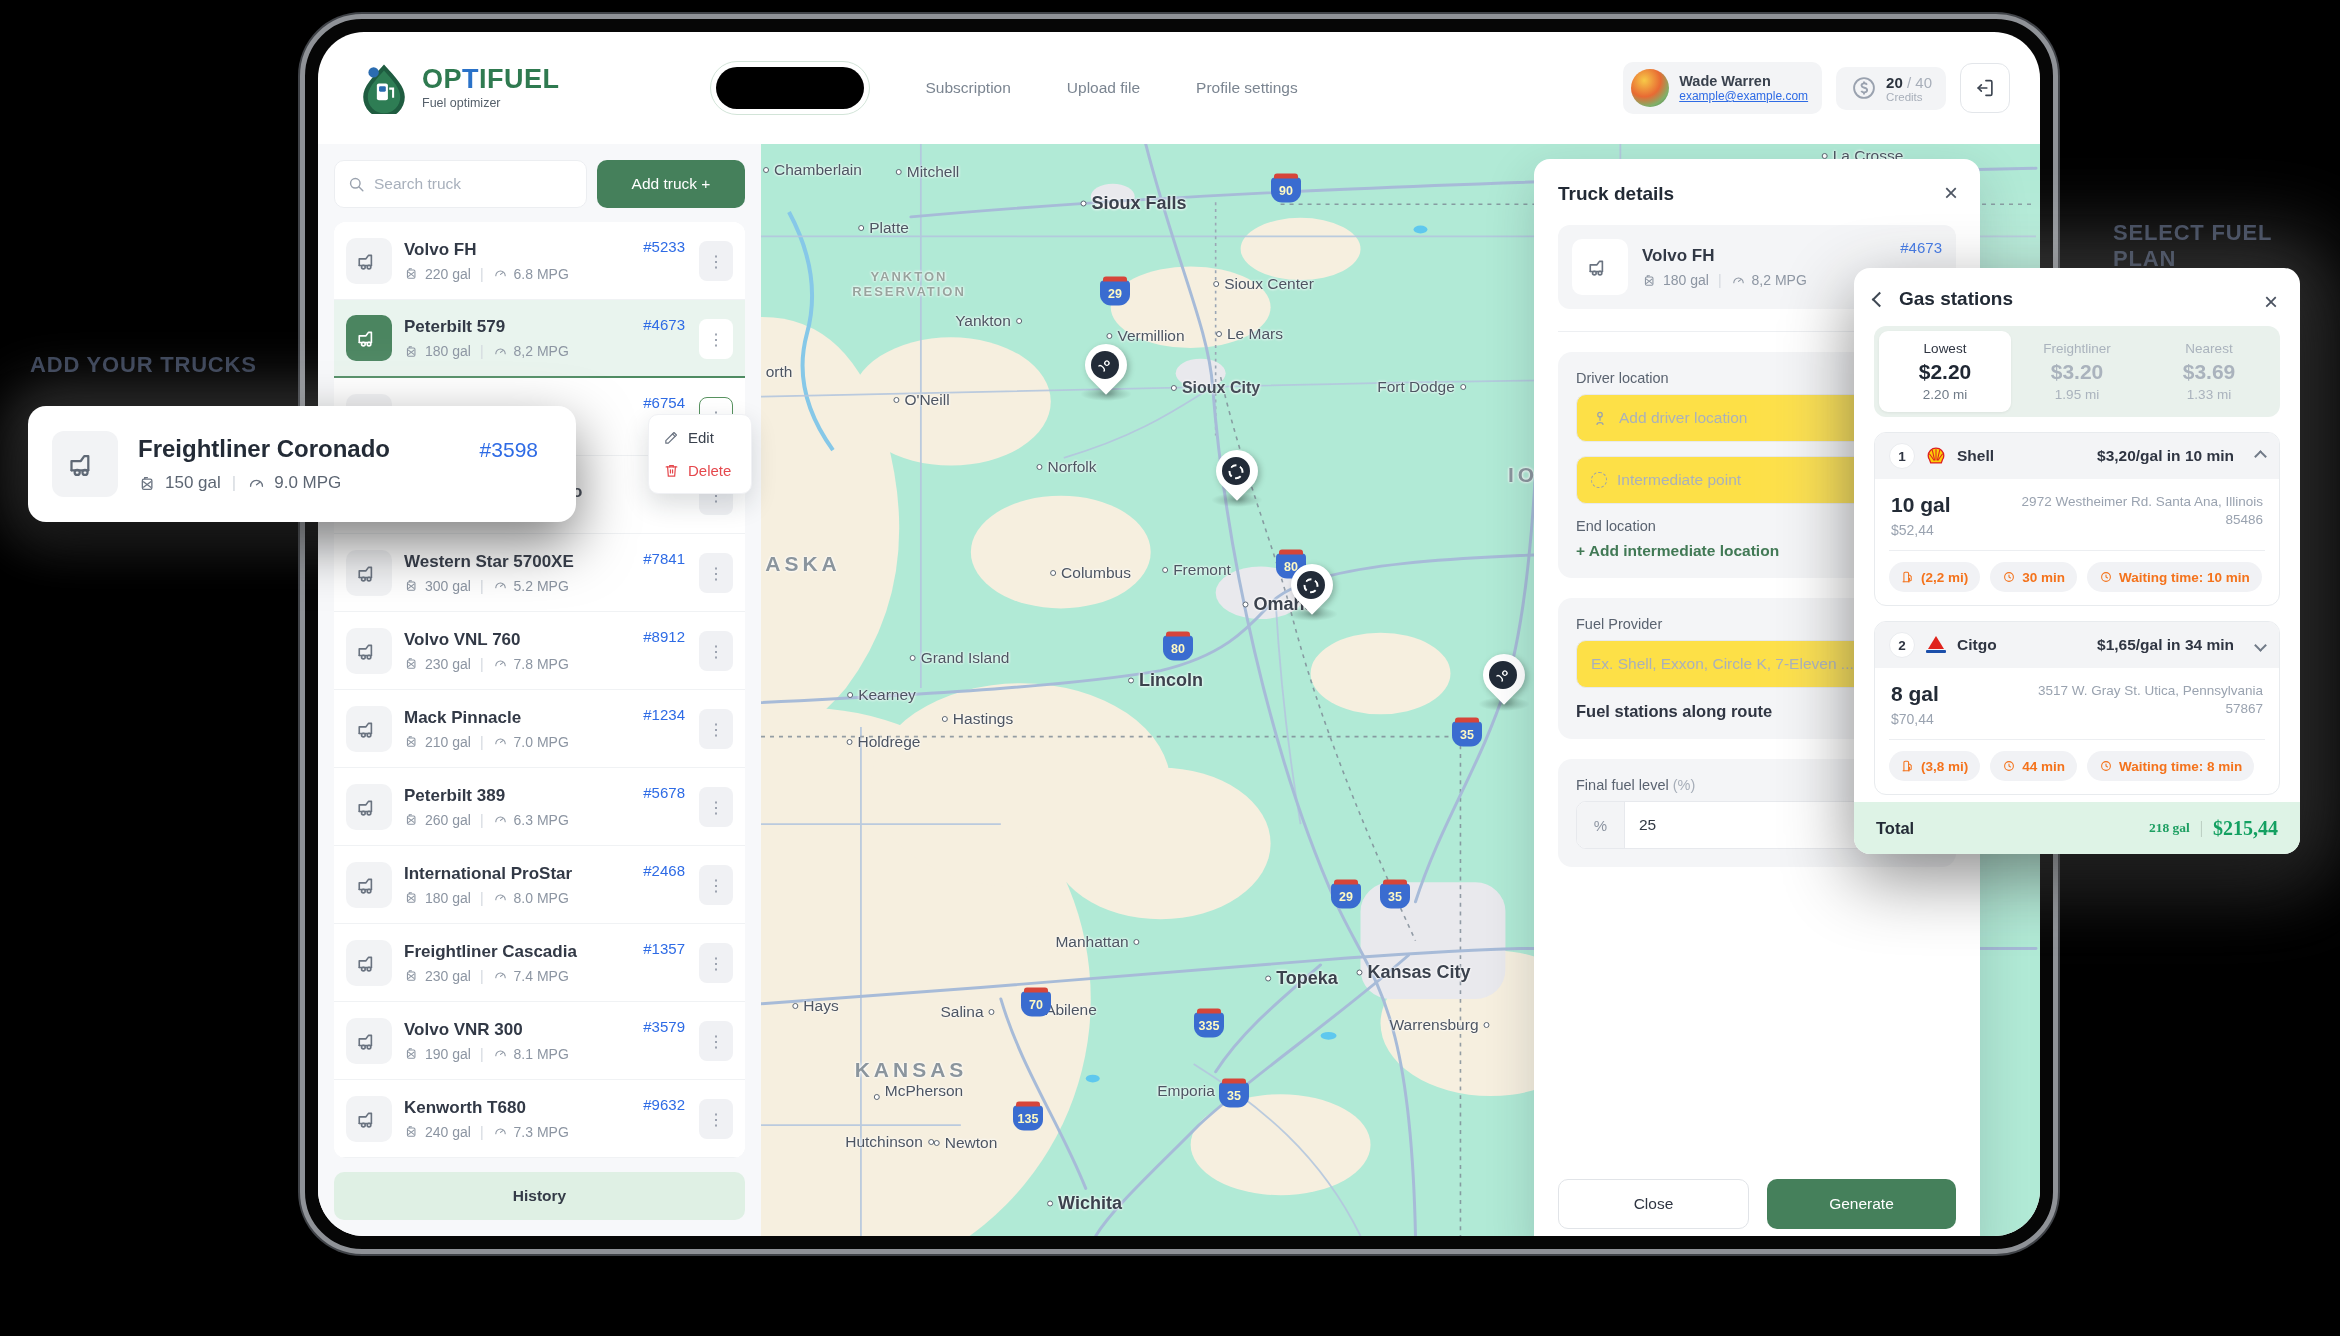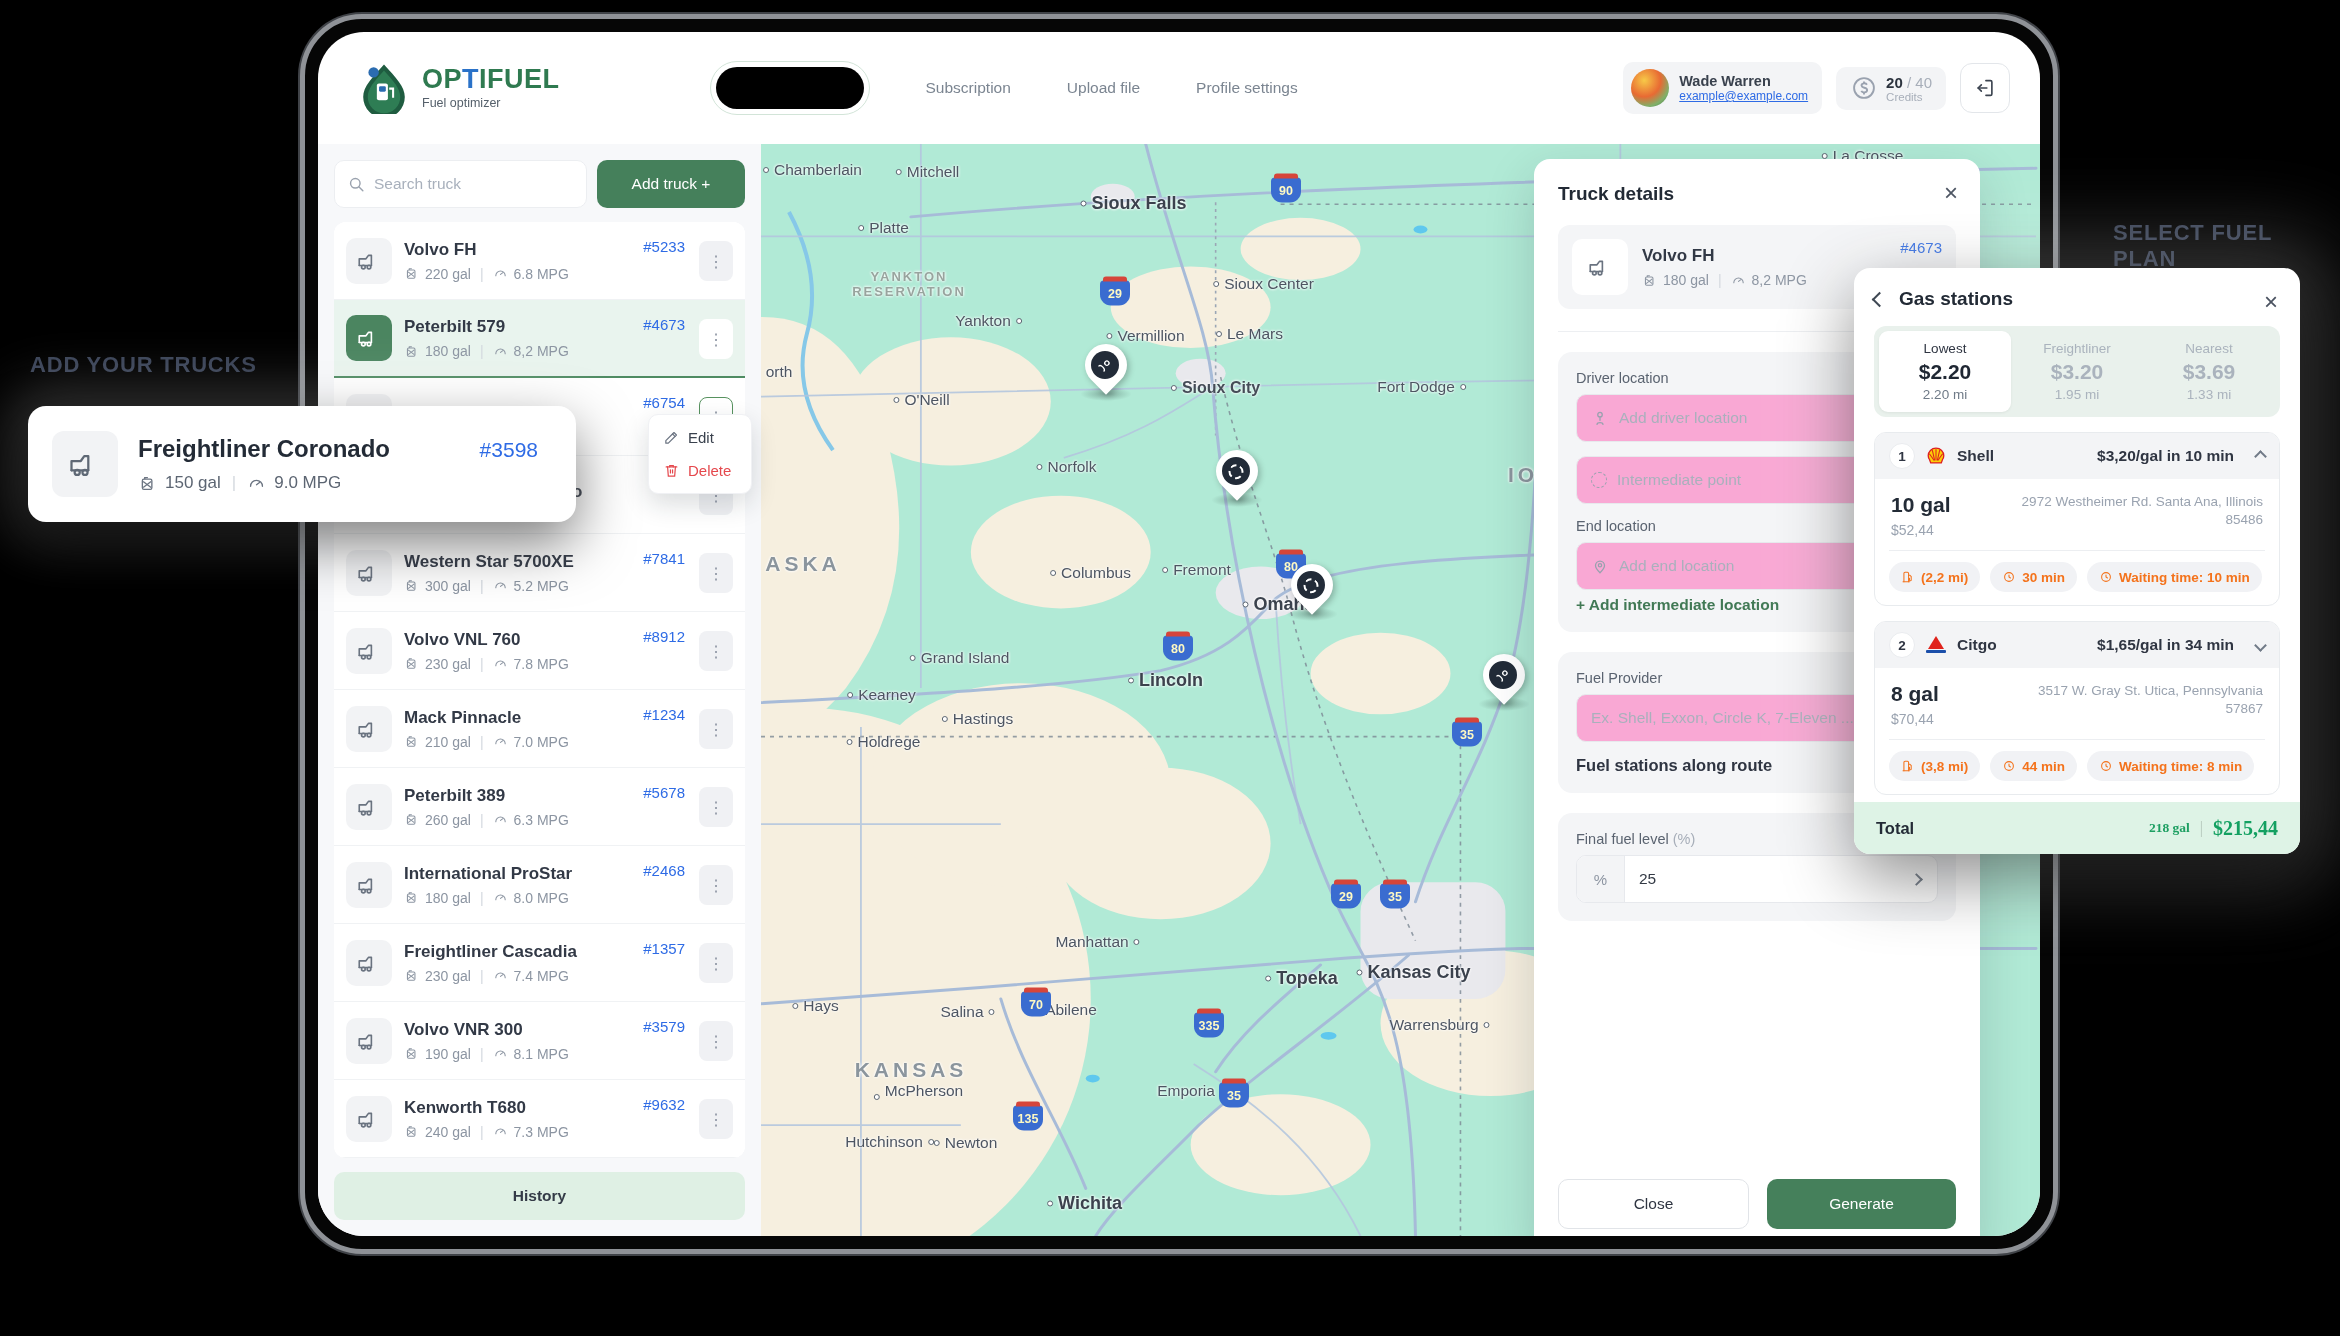--- a/index.html
+++ b/index.html
@@ -132,21 +132,21 @@
                    padding:24px; box-shadow:0 18px 50px rgba(30,40,50,.18); z-index:5; }
   .td-title { font-size:19px; font-weight:700; color:#222a35; }
   .td-card { margin-top:20px; background:#f4f5f7; border-radius:12px; padding:14px;
              display:flex; gap:14px; align-items:center; position:relative; }
   .td-card .ticon { background:#fff; width:56px; height:56px; }
   .td-id { position:absolute; right:14px; top:14px; font-size:15px; color:#2e6be5; }
   .td-divider { margin-top:22px; border-top:1px solid #edeff2; }
   .td-group { margin-top:20px; background:#f4f5f7; border-radius:14px; padding:18px; }
   .fld-label { font-size:14.5px; color:#5a6370; margin-bottom:8px; }
   .fld-label .lt { color:#a7aeb9; }
-  .fld { height:48px; background:#f9a8d4; border:1px solid #e7e9ed; border-radius:10px;
+  .fld { height:48px; background:#fde047; border:1px solid #e7e9ed; border-radius:10px;
          display:flex; align-items:center; gap:10px; padding:0 14px; margin-bottom:14px; }
   .fld svg { width:18px; height:18px; color:#98a1ae; flex:none; }
   .fld input { border:none; outline:none; flex:1; font-size:15.5px; font-family:inherit;
                color:#333a45; background:transparent; }
   .fld input::placeholder { color:#a9b0bc; }
   .dash-ic { width:16px; height:16px; border:1.7px dashed #98a1ae; border-radius:50%; flex:none; }
   .add-int { margin-top:4px; font-size:15.5px; font-weight:600; color:#417955; cursor:pointer; }
   .sec-head { margin-top:6px; font-size:16.5px; font-weight:700; color:#2f3542; }
   .ff-box { display:flex; height:48px; background:#fff; border:1px solid #e7e9ed;
             border-radius:10px; overflow:hidden; align-items:stretch; }
@@ -969,27 +969,20 @@
                   <path d="M12 10.5v4.5"></path>
                   <path d="M8 20.5c.5-3 7.5-3 8 0"></path>
                 </svg>
               <input placeholder="Add driver location" style="">
             </div>
             <div class="fld">
               <span class="dash-ic"></span>
               <input placeholder="Intermediate point" style="">
             </div>
             <div class="fld-label">End location</div>
-            <div class="fld" style="margin-bottom:6px;">
-              <svg viewBox="0 0 24 24" fill="none" stroke="currentColor" stroke-width="1.7">
-                  <path d="M12 21c-3.6-3.4-6-6.6-6-9.6a6 6 0 1 1 12 0c0 3-2.4 6.2-6 9.6z"></path>
-                  <circle cx="12" cy="11" r="2.2"></circle>
-                </svg>
-              <input placeholder="Add end location" style="">
-            </div>
             <div class="add-int">+ Add intermediate location</div>
           </div>
 
           <div class="td-group">
             <div class="fld-label">Fuel Provider</div>
             <div class="fld">
               <input placeholder="Ex. Shell, Exxon, Circle K, 7-Eleven ..." style="">
             </div>
             <div class="sec-head">Fuel stations along route</div>
           </div>

